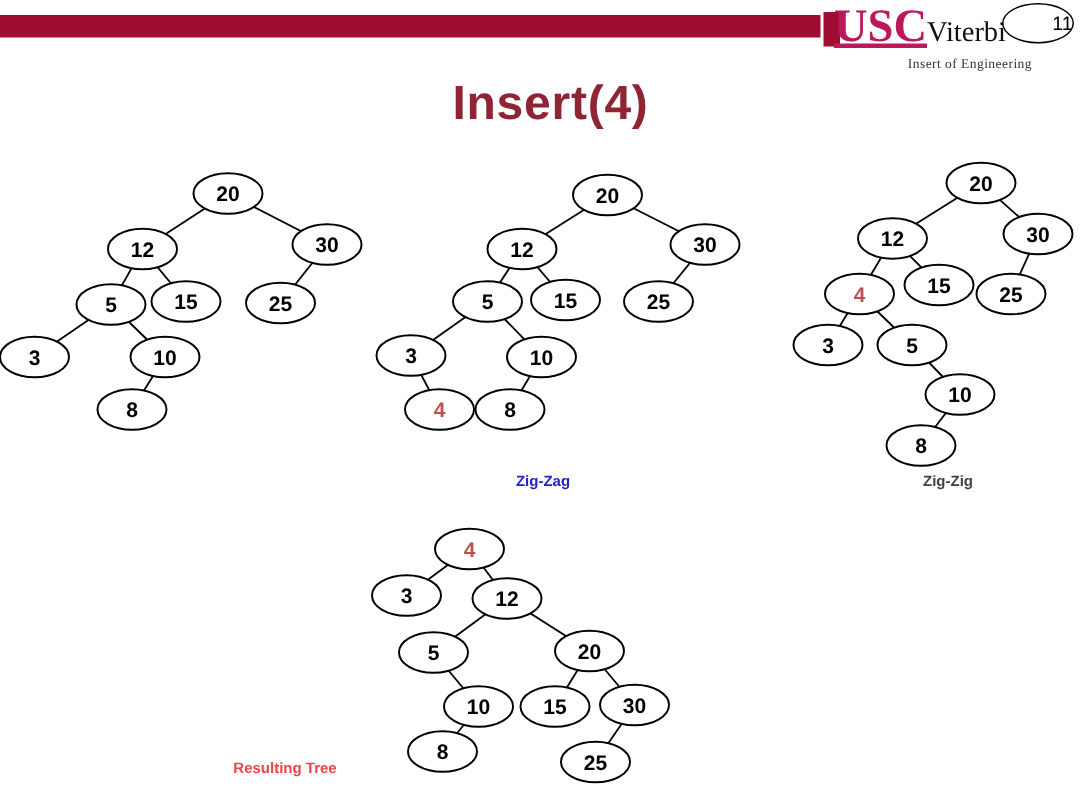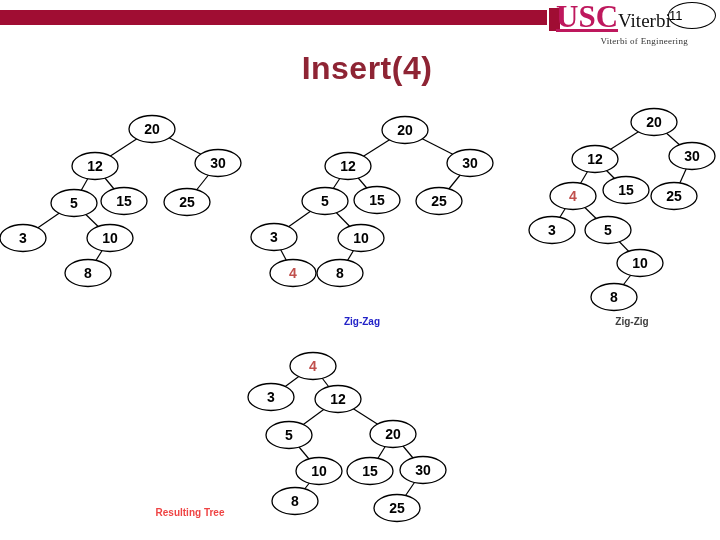--- a/index.html
+++ b/index.html
@@ -32,21 +32,21 @@
   .logo-school {
     font-size: 9px; color: #333333; text-align: right;
     line-height: 10px; margin-top: 1px; letter-spacing: 0.3px;
   }
   .page-oval {
     position: absolute; left: 668px; top: 2px;
     width: 48px; height: 27px;
     border: 1.5px solid #000;
     border-radius: 50%;
     background: #fff;
-    display: flex; align-items: center; justify-content: flex-start;
+    display: flex; align-items: center; justify-content: flex-end;
     font-size: 13px; color: #000;
     box-sizing: border-box;
   }
   .title {
     position: absolute; left: 0; top: 50px; width: 720px;
     margin: 0;
     text-align: center;
     transform: translateX(7px);
     font-size: 32px; font-weight: 600;
     color: #8e2434;
@@ -68,21 +68,21 @@
 </style>
 </head>
 <body>
 
 <div class="slide">
   <div class="top-bar"></div>
   <div class="top-bar-block"></div>
 
   <div class="logo">
     <div class="logo-line1"><span class="logo-usc">USC</span><span class="logo-viterbi">Viterbi</span></div>
-    <div class="logo-school">Viterbi of Engineering</div>
+    <div class="logo-school">Insert of Engineering</div>
   </div>
 
   <div class="page-oval">
     <span>11</span>
   </div>
 
   <h1 class="title">Insert(4)</h1>
 
   <svg id="tree-canvas" width="720" height="540" viewBox="0 0 720 540" xmlns="http://www.w3.org/2000/svg">
       <g>

